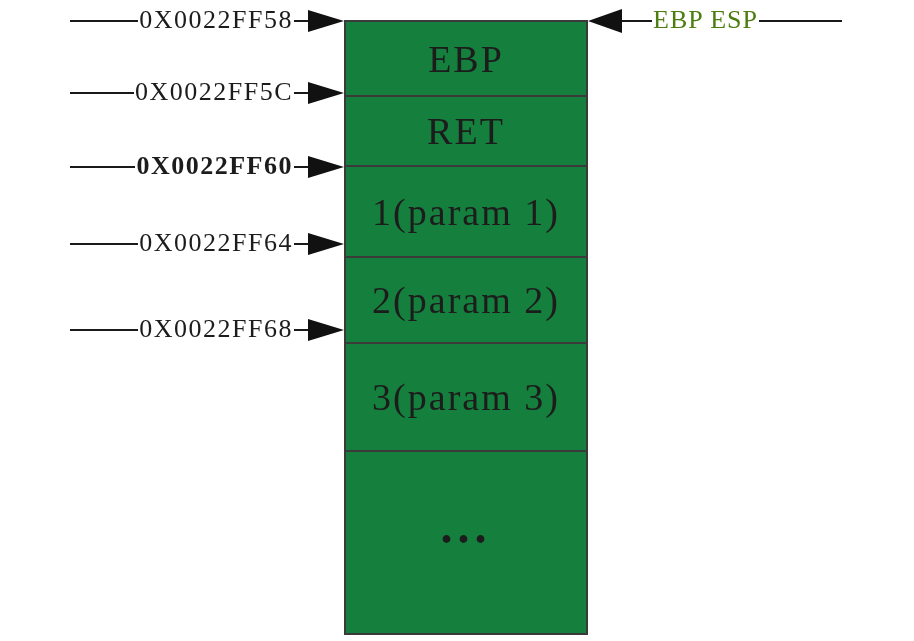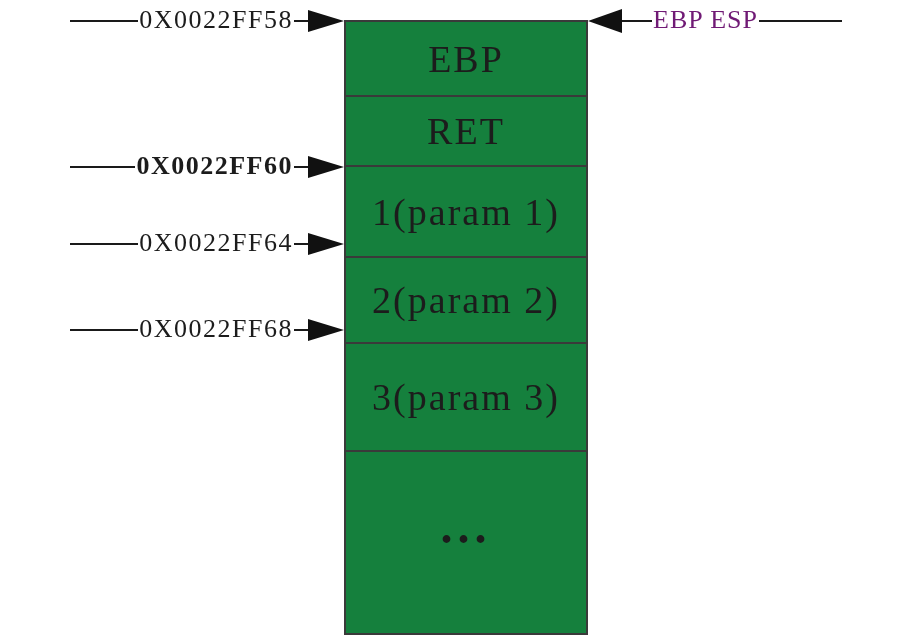--- a/index.html
+++ b/index.html
@@ -97,21 +97,21 @@
     left: 588px;
     top: 5px;
     width: 254px;
     height: 32px;
     display: flex;
     align-items: center;
   }
   .pointer-label {
     font-size: 26px;
     letter-spacing: 1px;
-    color: #701a75;
+    color: #4d7c0f;
     white-space: nowrap;
     margin: 0 1px;
     line-height: 1;
     transform: translateY(-1px);
   }
 
   
   .row-0 { top: 5px; }
   .row-1 { top: 77px; }
   .row-2 { top: 151px; font-weight: bold; }
@@ -123,20 +123,26 @@
 
 <div class="canvas">
 
   <div class="addr-row row-0">
     <div class="seg grow"></div>
     <span class="addr-label">0X0022FF58</span>
     <div class="seg short"></div>
     <div class="tri-right"></div>
   </div>
 
+  <div class="addr-row row-1">
+    <div class="seg grow"></div>
+    <span class="addr-label">0X0022FF5C</span>
+    <div class="seg short"></div>
+    <div class="tri-right"></div>
+  </div>
 
   <div class="addr-row row-2">
     <div class="seg grow"></div>
     <span class="addr-label">0X0022FF60</span>
     <div class="seg short"></div>
     <div class="tri-right"></div>
   </div>
 
   <div class="addr-row row-3">
     <div class="seg grow"></div>

